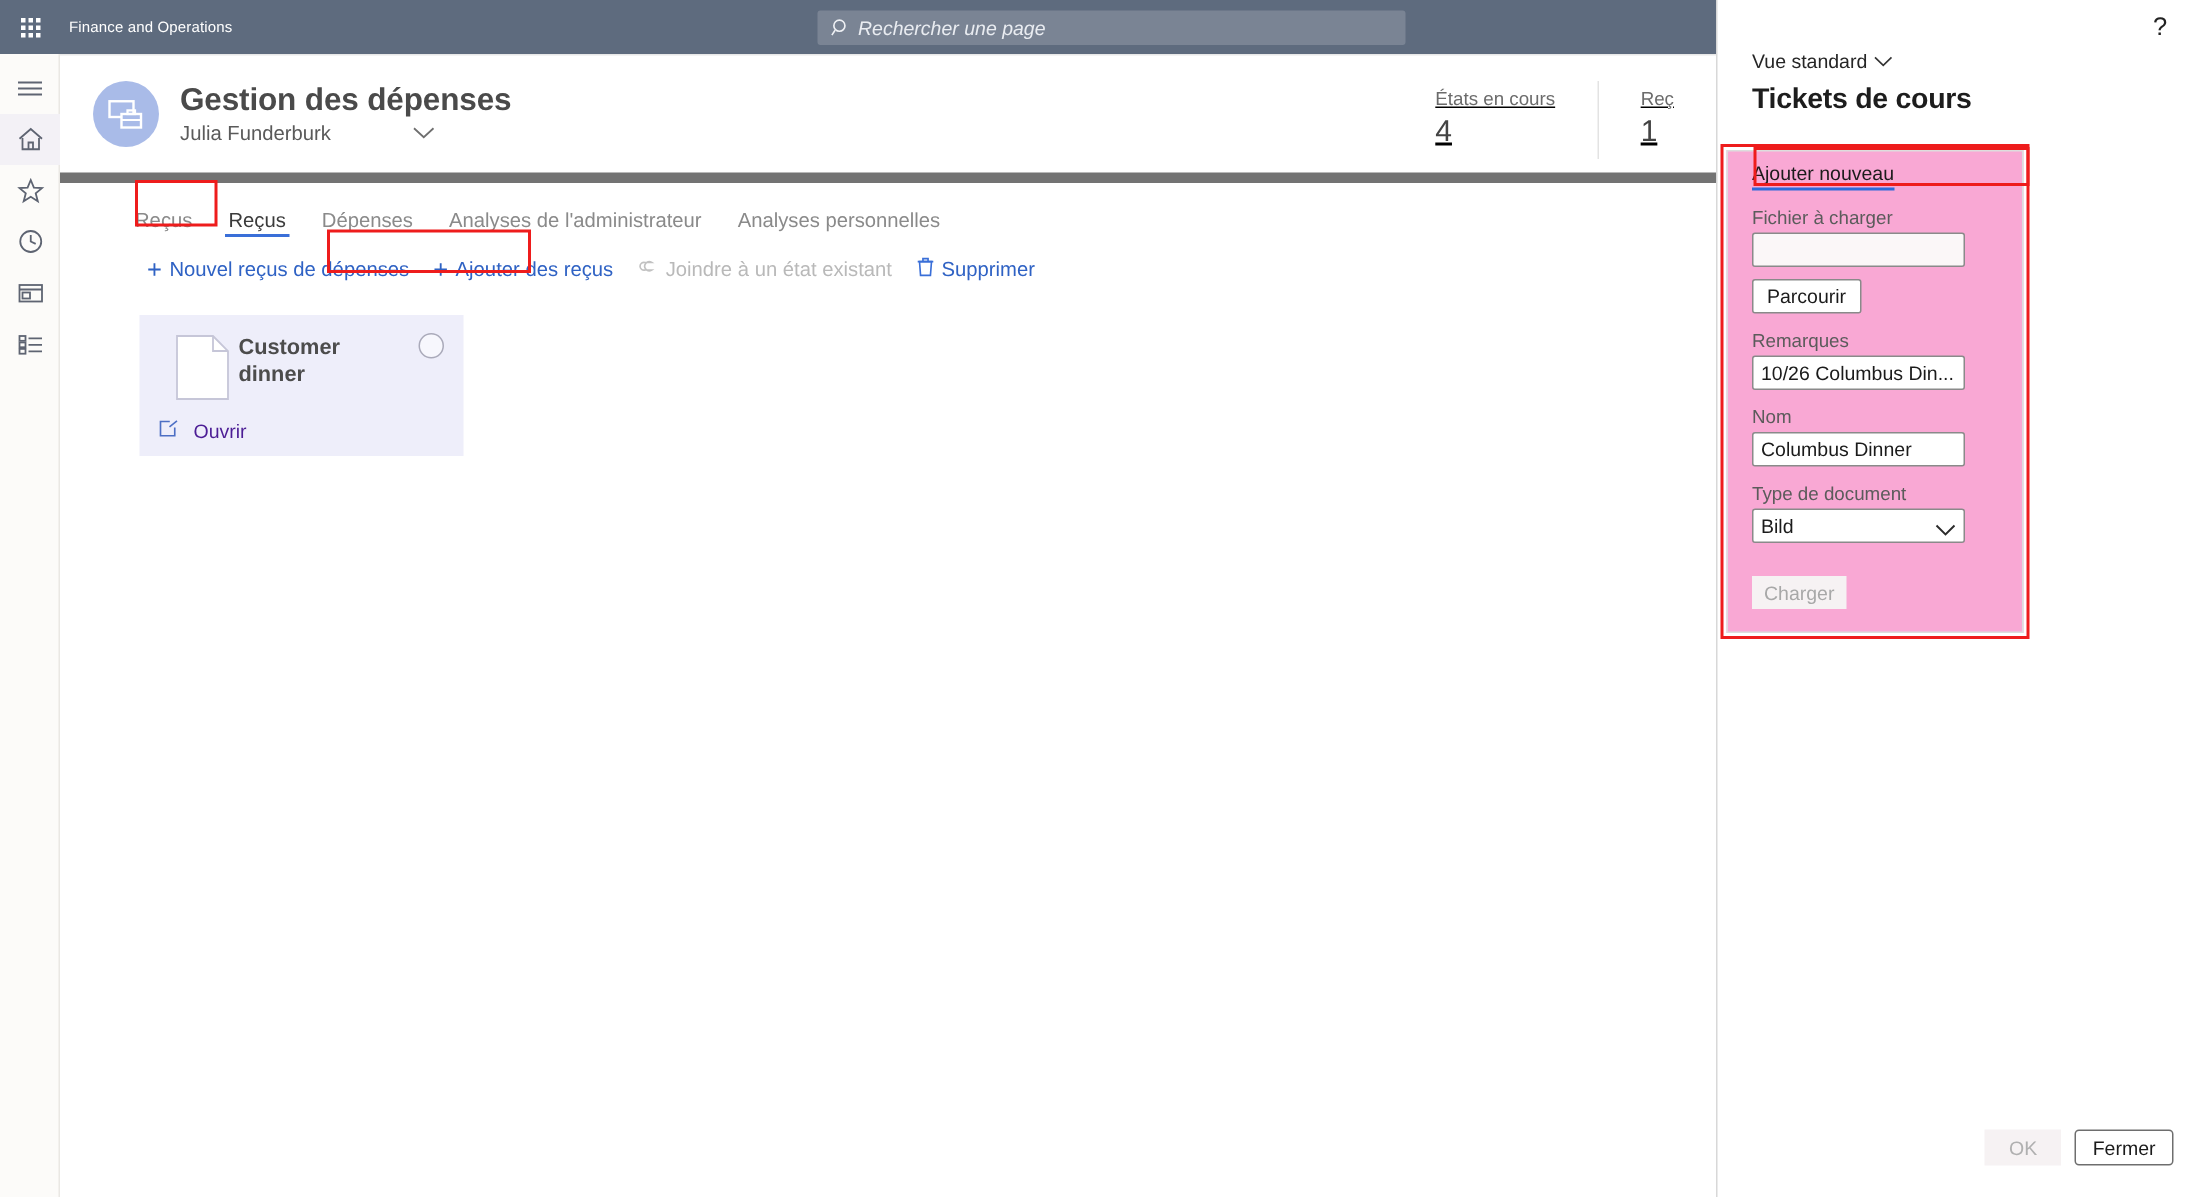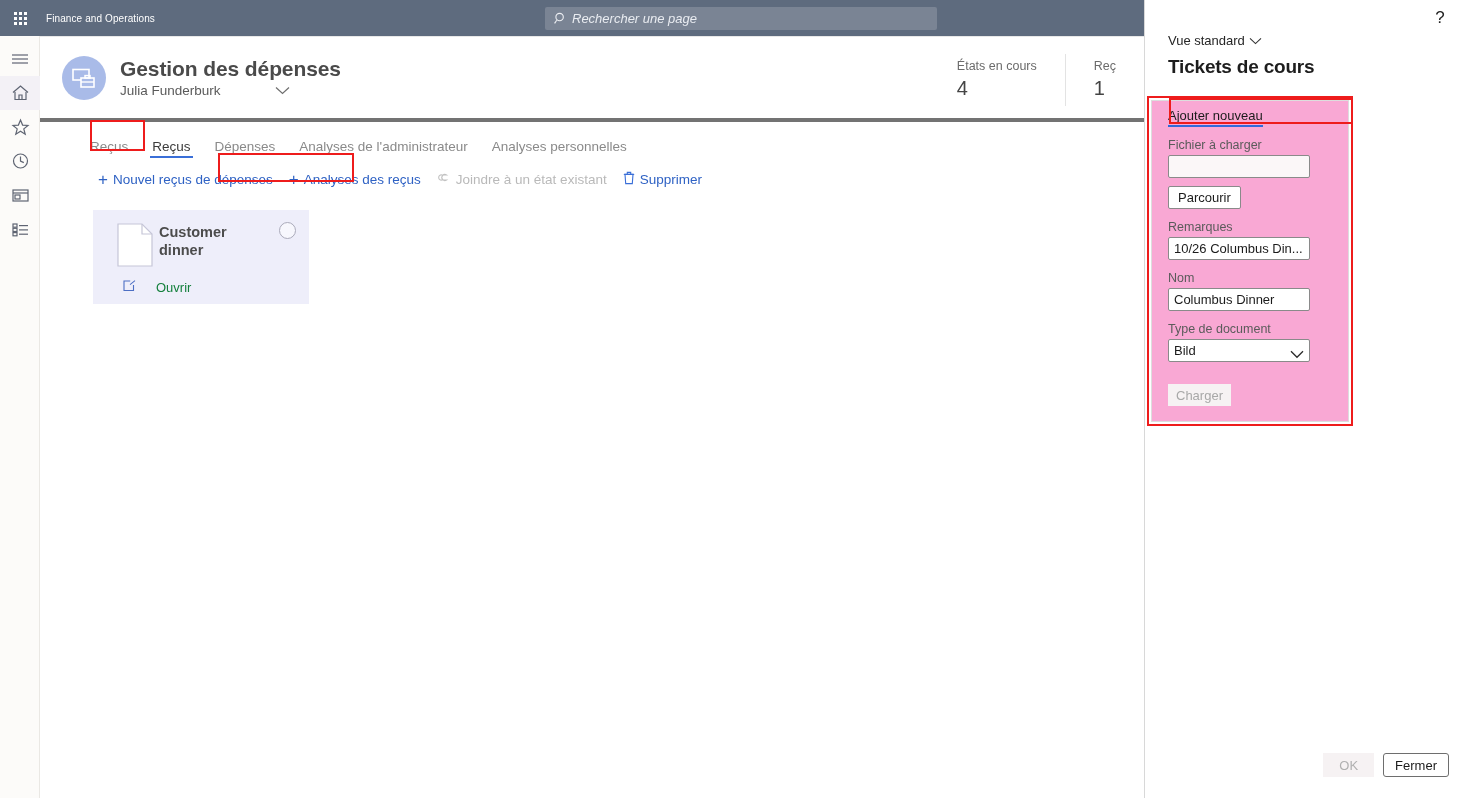--- a/index.html
+++ b/index.html
@@ -67,21 +67,21 @@
   .main {
     position: absolute; left: 40px; top: 36px;
     width: 1104px; height: 762px;
     background: #ffffff;
     border-top: 1px solid #e8e8e8;
   }
 
   
   .page-header {
     position: relative; height: 85px;
-    border-bottom: 4px solid #737373;
+    border-bottom: 7px solid #737373;
     display: flex; align-items: center;
   }
   .ws-avatar {
     width: 44px; height: 44px; border-radius: 50%;
     background: #a9bbe8; margin-left: 22px;
     display: flex; align-items: center; justify-content: center;
     flex: none;
   }
   .title-block { margin-left: 14px; }
   .page-title {
@@ -93,20 +93,21 @@
   .subtitle-caret { cursor: pointer; display: flex; }
 
   .stats {
     position: absolute; right: 0; top: 0; height: 85px;
     display: flex; align-items: center;
   }
   .stat {
     padding: 0 28px; height: 52px;
     display: flex; flex-direction: column; justify-content: center;
     border-left: 1px solid #e3e3e3;
+    text-decoration: underline;
   }
   .stat:first-child { border-left: none; }
   .stat-label { font-size: 12.5px; color: #6b6b6b; white-space: nowrap; }
   .stat-value { font-size: 20px; color: #444; margin-top: 4px; }
 
   
   .tabs {
     display: flex; align-items: flex-end; gap: 24px;
     padding: 0 0 0 50px; height: 32px; margin-top: 4px;
   }
@@ -150,23 +151,23 @@
     font-size: 14.5px; font-weight: bold; color: #4c4c4c;
     text-align: left; line-height: 18px;
   }
   .rcard-radio {
     position: absolute; right: 13px; top: 12px;
     width: 17px; height: 17px; border-radius: 50%;
     border: 1px solid #aaaaba; background: #f7f7fd;
     cursor: pointer;
   }
   .rcard-open {
-    position: absolute; left: 30px; bottom: 9px;
-    display: flex; align-items: center; gap: 20px;
-    font-size: 13px; color: #15803d; cursor: pointer;
+    position: absolute; left: 13px; bottom: 9px;
+    display: flex; align-items: center; gap: 10px;
+    font-size: 13px; color: #4c1d95; cursor: pointer;
   }
 
   
   .panel {
     position: absolute; left: 1144px; top: 0;
     width: 319px; height: 798px;
     background: #ffffff;
     border-left: 1px solid #d8d8d8;
   }
   .panel-help {
@@ -385,21 +386,21 @@
       <div class="tab">Analyses personnelles</div>
     </div>
 
     <div class="cmdbar">
       <div class="cmd">
         <span class="plus">+</span>
         <span>Nouvel reçus de dépenses</span>
       </div>
       <div class="cmd">
         <span class="plus">+</span>
-        <span>Analyses des reçus</span>
+        <span>Ajouter des reçus</span>
       </div>
       <div class="cmd disabled">
         <span>
           <svg width="14" height="13" viewBox="0 0 14 13">
               <path d="M9.5 4 A3 3 0 1 0 9.5 9 L5 9 A2.6 2.6 0 1 1 5 4 Z" fill="none" stroke="#c2c2c2" stroke-width="1.1"></path>
             </svg>
         </span>
         <span>Joindre à un état existant</span>
       </div>
       <div class="cmd">

